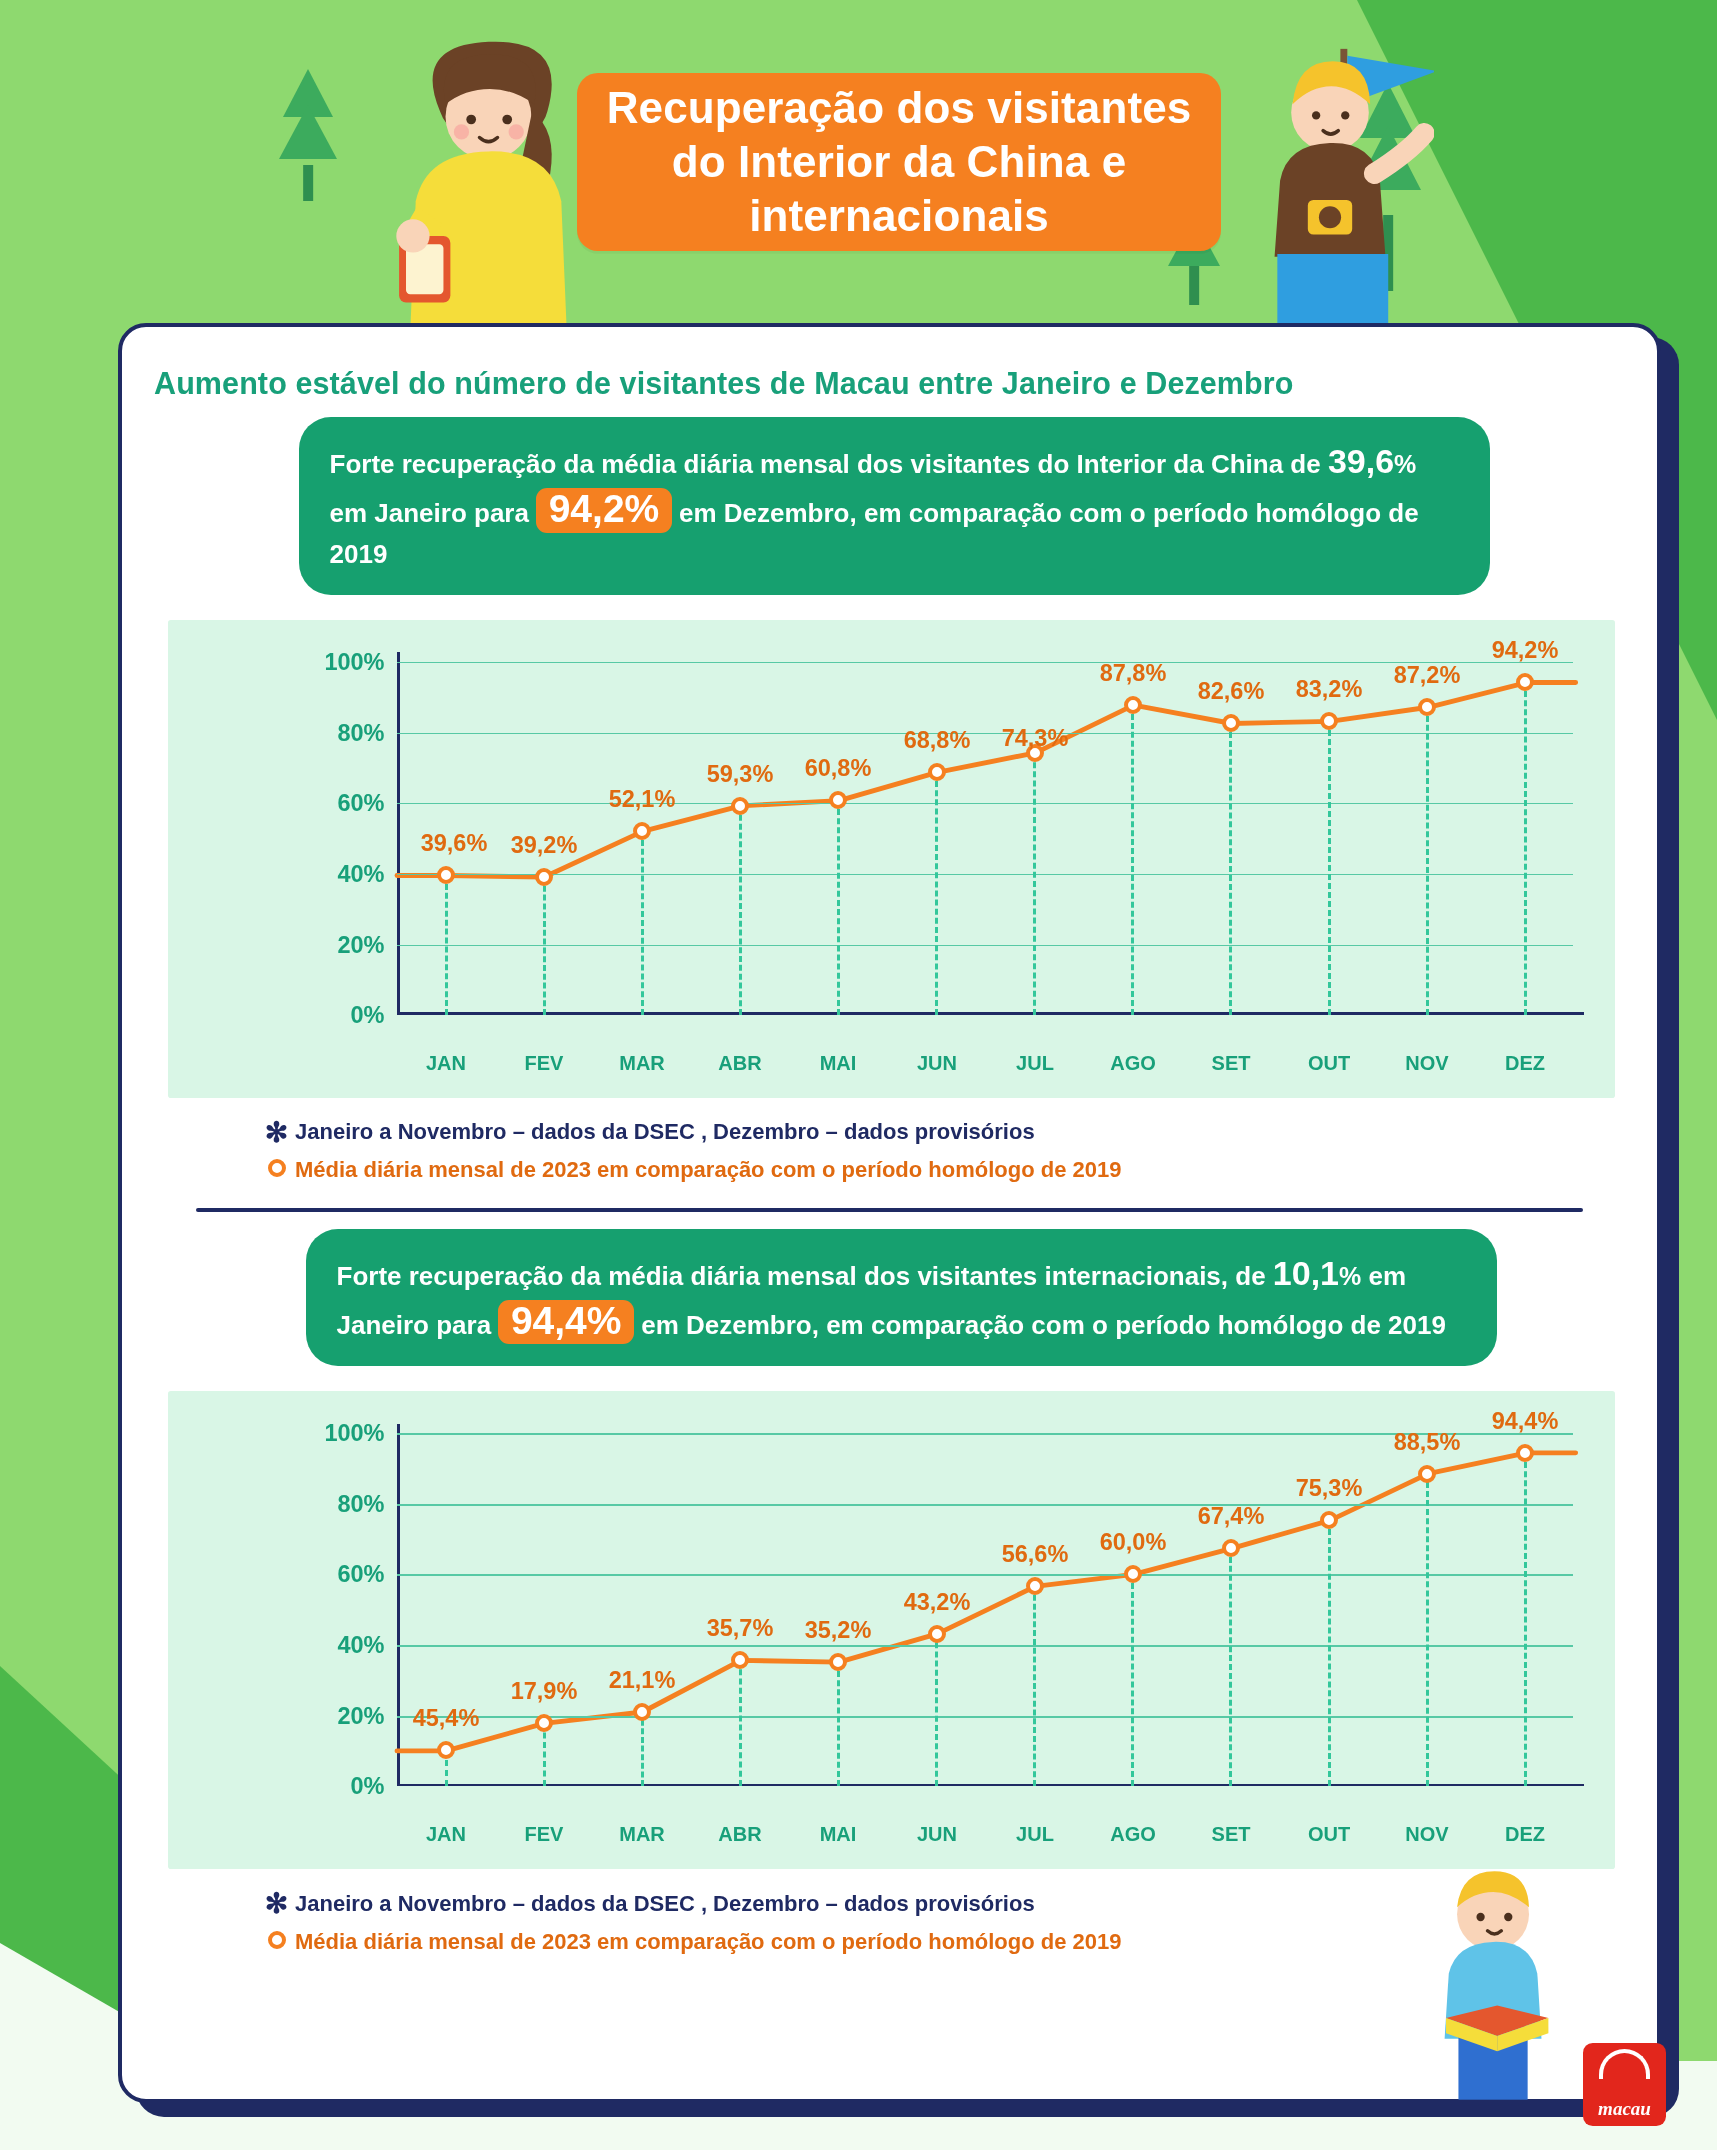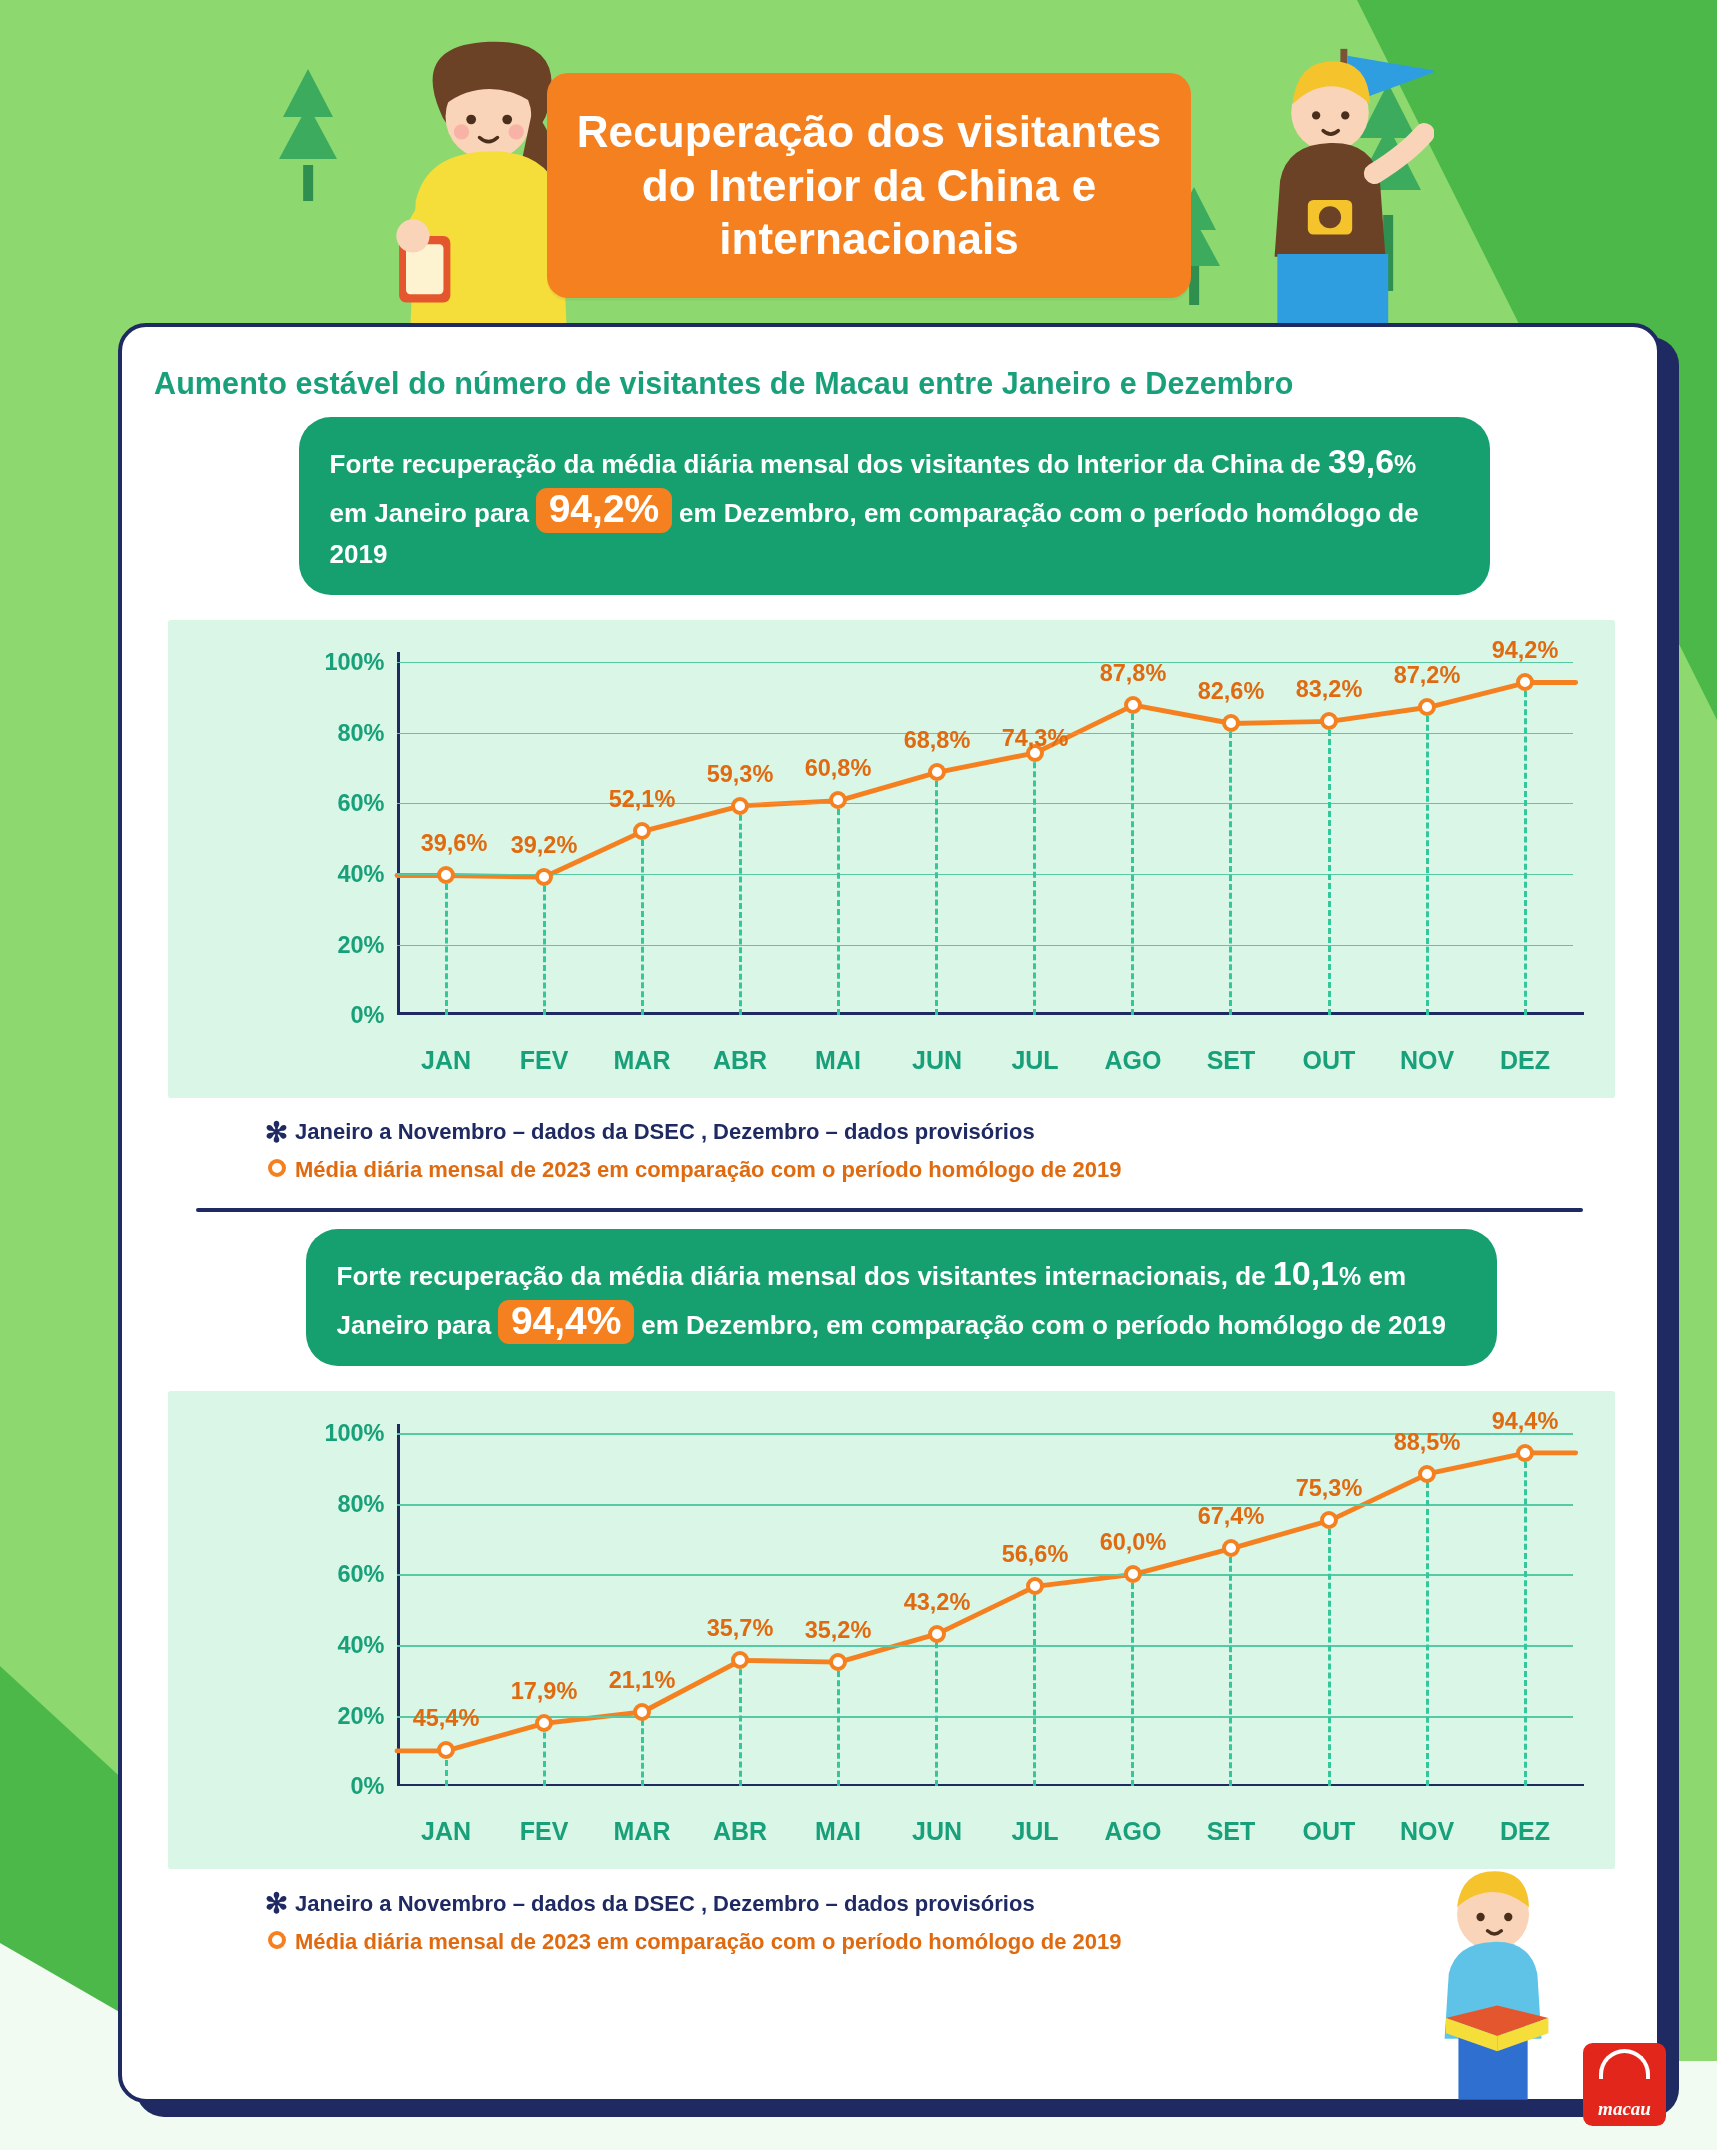--- a/index.html
+++ b/index.html
@@ -44,22 +44,22 @@
     border-bottom: 208px solid #f2fbf1;
   }
 
   
   .header-wrap {
     position: absolute;
     left: 0; top: 0; width: 100%; height: 332px;
   }
   .title-plate {
     position: absolute;
-    left: 547px; top: 73px;
-    width: 644px; height: 225px;
+    left: 577px; top: 73px;
+    width: 644px; height: 178px;
     background: #f58020;
     border-radius: 21px;
     display: flex; align-items: center; justify-content: center;
     text-align: center;
     box-shadow: 0 2.8px 0 rgba(0,0,0,0.04);
   }
   .title-plate h1 {
     margin: 0;
     color: #ffffff;
     font-size: 44px;
@@ -171,21 +171,21 @@
   }
   .vdash {
     position: absolute; width: 3.5px;
     border-left: 3.5px dashed #34c79b;
     bottom: 0;
   }
   .xlabel {
     position: absolute;
     bottom: -60px;
     transform: translateX(-50%);
-    color: #18a07a; font-size: 25px; font-weight: bold;
+    color: #18a07a; font-size: 20px; font-weight: bold;
   }
   .pt-dot {
     position: absolute;
     width: 18px; height: 18px; margin-left: -9px; margin-top: -9px;
     border-radius: 50%;
     background: #ffffff;
     border: 4.2px solid #f58020;
   }
   .pt-val {
     position: absolute;

